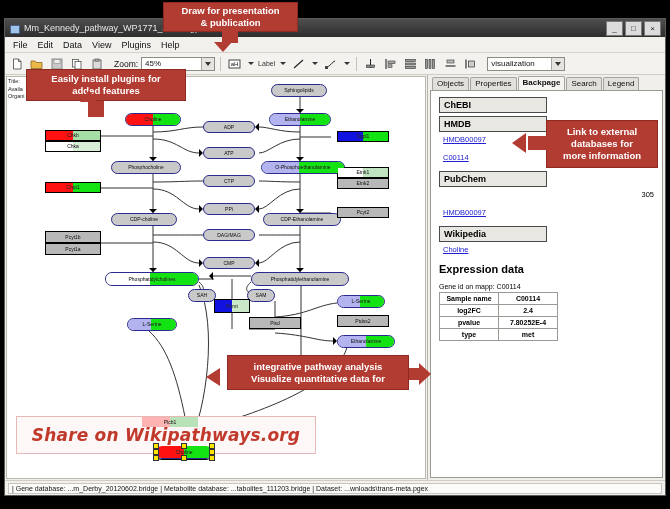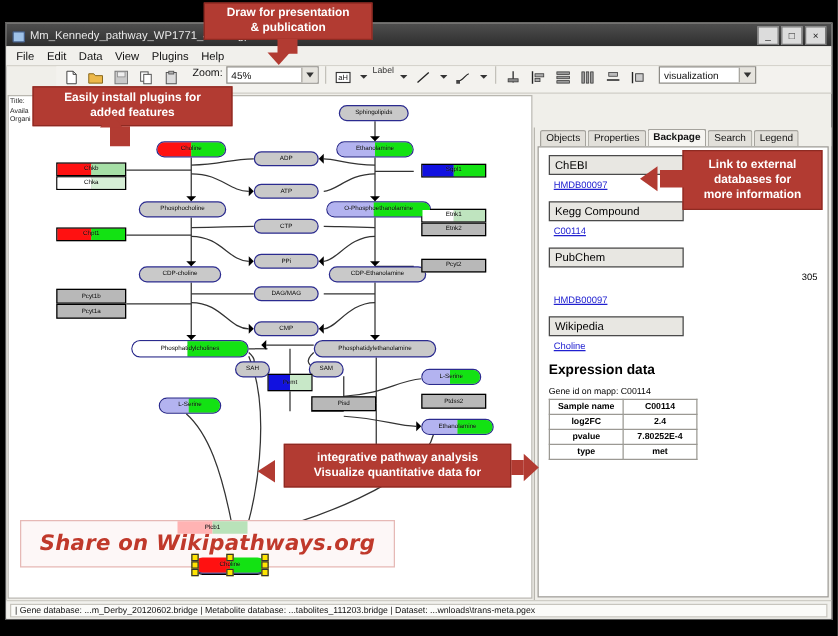--- a/index.html
+++ b/index.html
@@ -18,21 +18,21 @@
   .ttext{white-space:nowrap;overflow:hidden;text-overflow:clip;flex:1;}
   .winbtns{display:flex;gap:2px;}
   .winbtns i{display:block;width:15px;height:13px;background:#dcdcdc;border:1px solid #7a7a7a;
              font-style:normal;font-size:8px;line-height:13px;text-align:center;color:#222;}
 
   .menubar{height:15px;background:#f1f0ec;border-bottom:1px solid #d5d3cc;display:flex;
            align-items:center;padding:0 3px;font-size:9px;color:#111;flex:0 0 auto;}
   .menubar span{padding:0 5px;cursor:default;}
 
   .toolbar{height:21px;background:#f3f2ee;border-bottom:1px solid #cfcdc6;display:flex;
-           padding:0 3px;gap:3px;flex:0 0 auto;font-size:8px;color:#222;margin-left:40px;}
+           align-items:center;padding:0 3px;gap:3px;flex:0 0 auto;font-size:8px;color:#222;}
   .tb{width:15px;height:15px;border:1px solid transparent;display:flex;align-items:center;
       justify-content:center;}
   .tb svg{display:block;}
   .zl{margin-left:6px;font-size:8.5px;color:#111;}
   .combo{height:14px;border:1px solid #8d8b85;background:#fff;display:flex;align-items:center;
          font-size:8px;color:#111;padding-left:3px;position:relative;box-sizing:border-box;}
   .combo .arw{position:absolute;right:0;top:0;bottom:0;width:12px;background:#e6e4de;
        border-left:1px solid #a9a7a1;display:flex;align-items:center;justify-content:center;}
   .combo .arw::after{content:"";border-left:3px solid transparent;border-right:3px solid transparent;
        border-top:4px solid #333;}
@@ -53,28 +53,28 @@
   .nlabel{position:relative;z-index:3;text-shadow:0 0 1px rgba(255,255,255,.35);}
   .half{position:absolute;top:0;bottom:0;z-index:1;}
 
   
   .callout{position:absolute;background:#b23b32;color:#fff;font-weight:bold;text-align:center;
            font-size:9.5px;line-height:12px;border:1px solid #8e2a22;
            display:flex;align-items:center;justify-content:center;padding:3px 6px;box-sizing:border-box;}
 
   
   .side{width:237px;flex:0 0 auto;background:#f0efea;display:flex;flex-direction:column;
-        border-left:1px solid #b9b7b0;margin-top:27px;}
+        border-left:1px solid #b9b7b0;}
   .tabs{display:flex;align-items:flex-end;height:15px;padding-left:4px;gap:1px;background:#f0efea;}
   .tab{font-size:8px;color:#111;background:#e2e0da;border:1px solid #a5a39d;border-bottom:none;
        padding:1px 4px 1px;border-radius:2px 2px 0 0;line-height:10px;}
   .tab.active{background:#f6f5f1;font-weight:bold;padding-bottom:2px;}
   .panel{flex:1;background:#fff;border:1px solid #9b9993;margin:0 2px 2px 2px;overflow:hidden;
          position:relative;padding:6px 8px;box-sizing:border-box;}
-  .dbhdr{border:1px solid #4a4a4a;background:#e8e7e2;font-size:9px;font-weight:normal;color:#000;
+  .dbhdr{border:1px solid #4a4a4a;background:#e8e7e2;font-size:9px;font-weight:bold;color:#000;
          padding:2px 4px;width:108px;box-sizing:border-box;margin-bottom:3px;}
   .dblink{font-size:7.5px;color:#2020d0;text-decoration:underline;margin:0 0 9px 4px;display:block;}
   .dbtext{font-size:7.5px;color:#000;margin:0 0 9px 4px;display:block;text-align:right;}
   .exptitle{font-size:11px;font-weight:bold;color:#000;margin:2px 0 8px 0;}
   .geneid{font-size:7px;color:#000;margin-bottom:2px;}
   table.expr{border-collapse:collapse;font-size:7px;}
   table.expr td{border:1px solid #9b9993;padding:2px 3px;text-align:center;color:#000;width:52px;
                 font-weight:bold;}
 
   .statusbar{height:14px;background:#f1f0ec;border-top:1px solid #cfcdc6;display:flex;
@@ -456,22 +456,22 @@
         <div class="tabs" id="sidetabs">
             <div class="tab">Objects</div>
             <div class="tab">Properties</div>
             <div class="tab active">Backpage</div>
             <div class="tab">Search</div>
             <div class="tab">Legend</div>
           </div>
         <div class="panel">
           <div id="dblist">
               <div class="dbhdr">ChEBI</div>
+              <div class="dbhdr">HMDB</div>
               <span class="dblink">HMDB00097</span>
-              <div class="dbhdr">Kegg Compound</div>
               <span class="dblink">C00114</span>
               <div class="dbhdr">PubChem</div>
               <span class="dbtext">305</span>
               <span class="dblink">HMDB00097</span>
               <div class="dbhdr">Wikipedia</div>
               <span class="dblink">Choline</span>
             </div>
           <div class="exptitle">Expression data</div>
           <div class="geneid">Gene id on mapp: C00114</div>
           <table class="expr">

